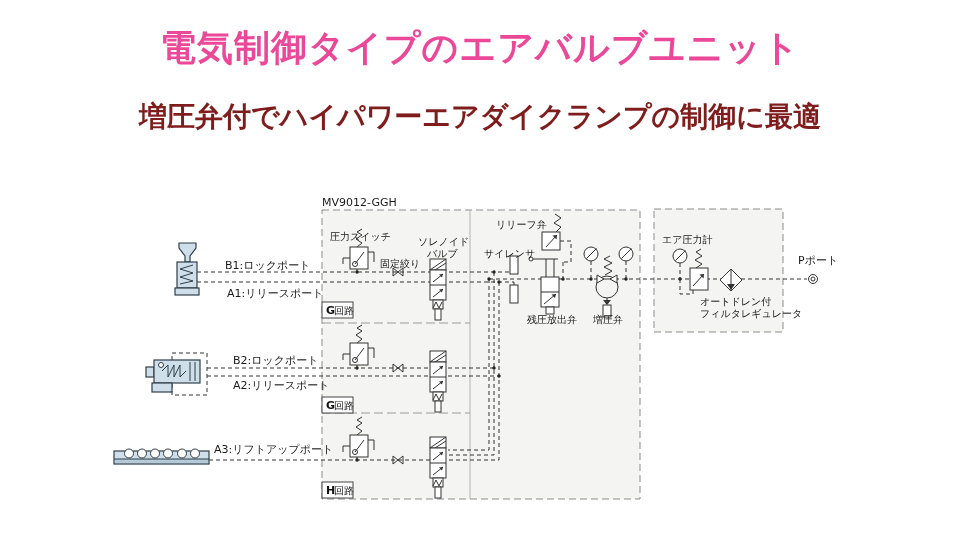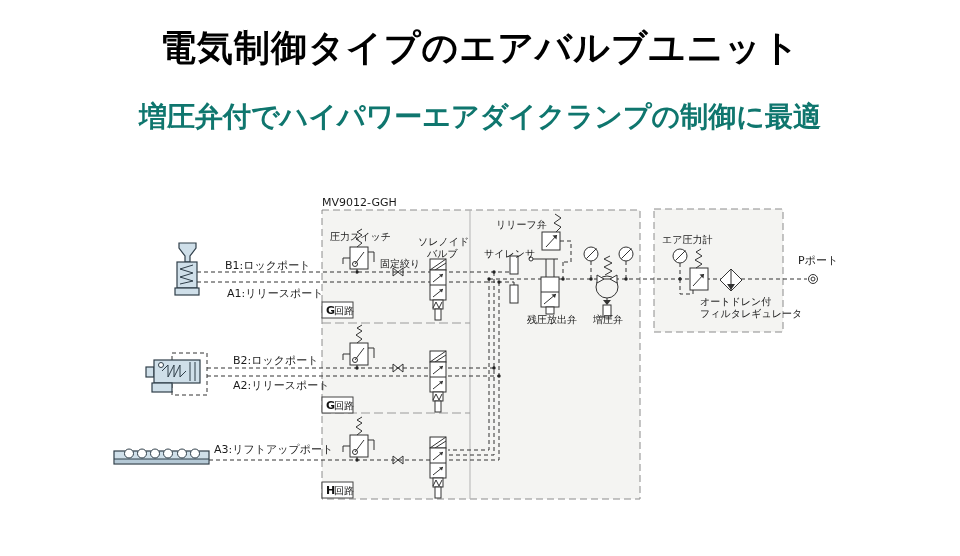--- a/index.html
+++ b/index.html
@@ -1,21 +1,21 @@
 <!DOCTYPE html>
 <html><head>
 <meta charset="utf-8">
 <style>
   html,body{margin:0;padding:0;background:#fff;}
   #stage{position:relative;width:960px;height:556px;background:#ffffff;overflow:hidden;
          font-family:"DejaVu Sans","Liberation Sans",sans-serif;color:#111;}
   .title{position:absolute;left:0;top:24px;width:100%;text-align:center;
-         font-size:36px;font-weight:bold;letter-spacing:1px;color:#000000;}
+         font-size:36px;font-weight:bold;letter-spacing:1px;color:#ec4899;}
   .subtitle{position:absolute;left:0;top:98px;width:100%;text-align:center;
-         font-size:28px;font-weight:bold;letter-spacing:0px;color:#0f766e;}
+         font-size:28px;font-weight:bold;letter-spacing:0px;color:#7f1d1d;}
   svg{position:absolute;left:0;top:0;}
   .panel{fill:#f4f4f2;stroke:#8c8c8c;stroke-width:1;stroke-dasharray:7 4;}
   .divider{stroke:#b3b3b3;stroke-width:1;fill:none;}
   .sep{stroke:#9a9a9a;stroke-width:1;stroke-dasharray:9 4;fill:none;}
   .dash{stroke:#333;stroke-width:1;stroke-dasharray:4 3;fill:none;}
   .ln{stroke:#333;stroke-width:1;fill:none;}
   .sym{stroke:#333;stroke-width:1;fill:#fff;}
   .symp{stroke:#333;stroke-width:1;fill:#f4f4f2;}
   .dot{fill:#222;stroke:none;}
   .fillk{fill:#333;stroke:none;}

